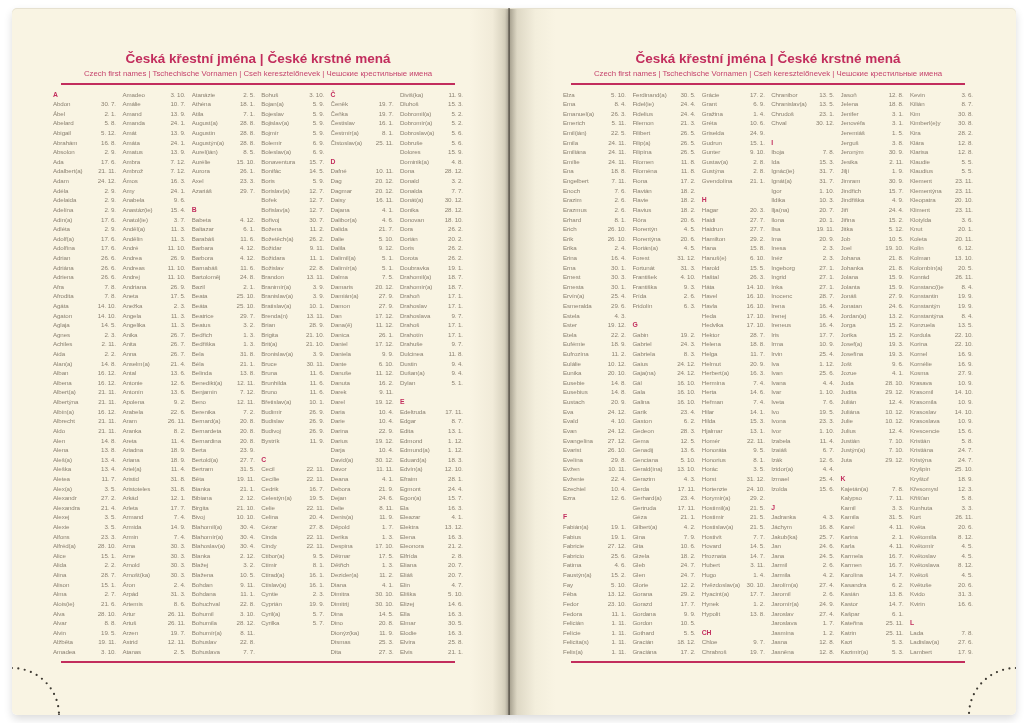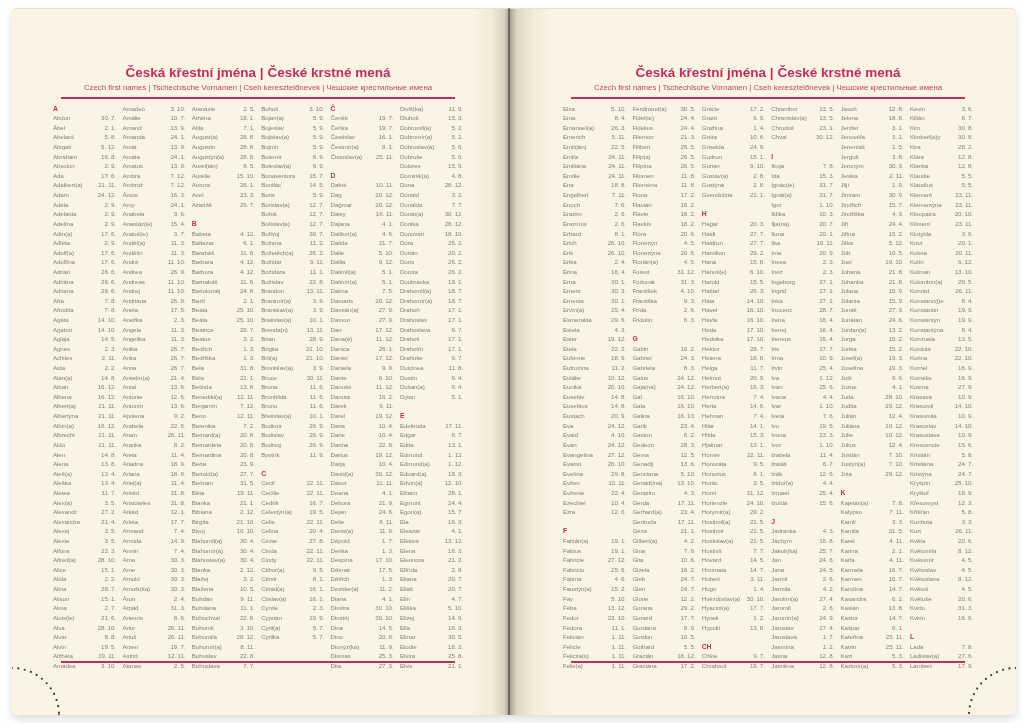--- a/index.html
+++ b/index.html
@@ -7,21 +7,21 @@
   .book{position:relative;width:1024px;height:723px;overflow:hidden;}
   .page{position:absolute;top:8px;height:707px;box-shadow:0 4px 9px rgba(0,0,0,.14), inset 0 1px 0 #e6e1d0;}
   .page.left{left:12px;width:498px;border-radius:5px 0 0 5px;
     background:linear-gradient(to right,#f9f4e3 0%,#f9f4e3 92%,#f1ebd9 96.5%,#d6d0bd 99%,#9d978a 100%);}
   .page.right{left:510px;width:506px;border-radius:0 5px 5px 0;
     background:linear-gradient(to left,#f9f4e3 0%,#f9f4e3 91%,#f3eedc 95%,#ded8c5 98.6%,#aaa492 100%);}
   .gutter-seam{position:absolute;left:508px;top:8px;width:3px;height:707px;background:linear-gradient(to right,#6f6a5c,#4e493f,#8d8779);opacity:.65;}
   .content{position:absolute;top:0;width:410px;height:707px;}
   .page.left .content{left:41px;}
   .page.right .content{left:53px;}
-  .header{text-align:center;padding-top:57px;}
+  .header{text-align:center;padding-top:43px;}
   .title{font-size:13.5px;line-height:16px;font-weight:bold;color:#c22d5d;}
   .subtitle{font-size:7.8px;line-height:10px;margin-top:2px;color:#c5436c;}
   .rule{height:1.6px;background:#c22d5d;margin:4px 8px 0 8px;}
   .cols{display:flex;gap:6.4px;margin-top:5px;}
   .col{width:63px;flex:0 0 63px;}
   .row{display:flex;height:9.62px;line-height:9.62px;font-size:6.2px;letter-spacing:-0.1px;color:#8b8171;}
   .row .n{flex:1 1 auto;overflow:hidden;white-space:nowrap;}
   .row .d{flex:0 0 auto;padding-left:2px;white-space:nowrap;}
   .row.letter{color:#c22d5d;font-weight:bold;font-size:6.8px;}
   .bottom-rule{position:absolute;top:653px;left:8px;right:8px;height:1.6px;background:#c22d5d;}

